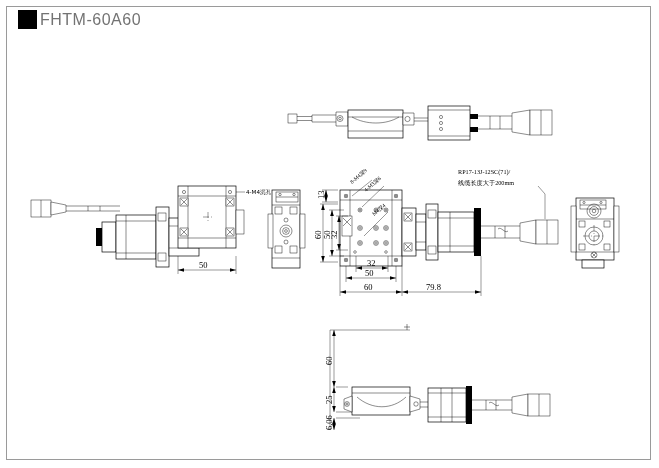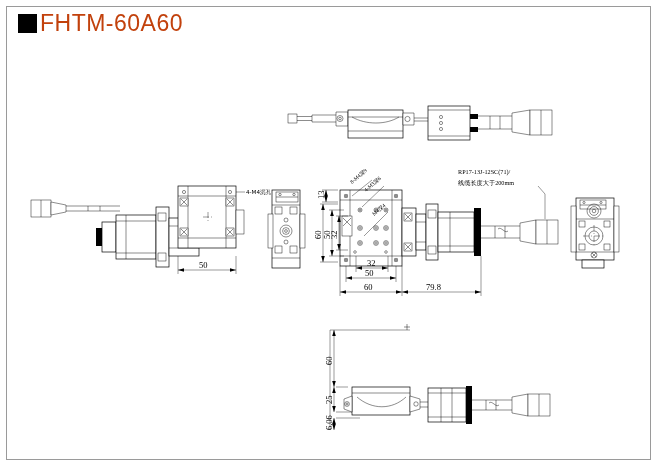--- a/index.html
+++ b/index.html
@@ -1,21 +1,21 @@
 <!DOCTYPE html>
 <html><head>
 <meta charset="utf-8">
 <style>
   html,body{margin:0;padding:0;background:#ffffff;}
   body{width:659px;height:468px;font-family:"Liberation Sans",sans-serif;overflow:hidden;}
   #sheet{position:relative;width:659px;height:468px;background:#fff;box-sizing:border-box;}
   #frame{position:absolute;left:6px;top:6px;width:645px;height:454px;border:1px solid #9a9a9a;box-sizing:border-box;}
   #title-block{position:absolute;left:18px;top:10px;display:flex;align-items:center;gap:3px;}
   #title-square{width:19px;height:19px;background:#000;}
-  #title-text{font-size:23px;letter-spacing:.5px;color:#c2410c;font-family:"Liberation Sans",sans-serif;}
+  #title-text{font-size:16px;letter-spacing:.5px;color:#737373;font-family:"Liberation Sans",sans-serif;}
   svg{position:absolute;left:0;top:0;}
   .lnf{stroke:#000;stroke-width:.7;fill:#fff;}
   .thin{stroke:#000;stroke-width:.45;fill:none;}
   .thinf{stroke:#000;stroke-width:.45;fill:#fff;}
   .dim{stroke:#000;stroke-width:.4;fill:none;}
   .ctr{stroke:#000;stroke-width:.4;fill:none;stroke-dasharray:6 2 1 2;}
   .solid{fill:#000;stroke:none;}
   .dtxt{font-family:"Liberation Serif",serif;font-size:8.5px;fill:#000;}
   .ntxt{font-family:"Liberation Serif",serif;font-size:6.2px;fill:#000;}
   .ctxt{font-family:"DejaVu Sans",sans-serif;font-size:5.6px;fill:#000;}

